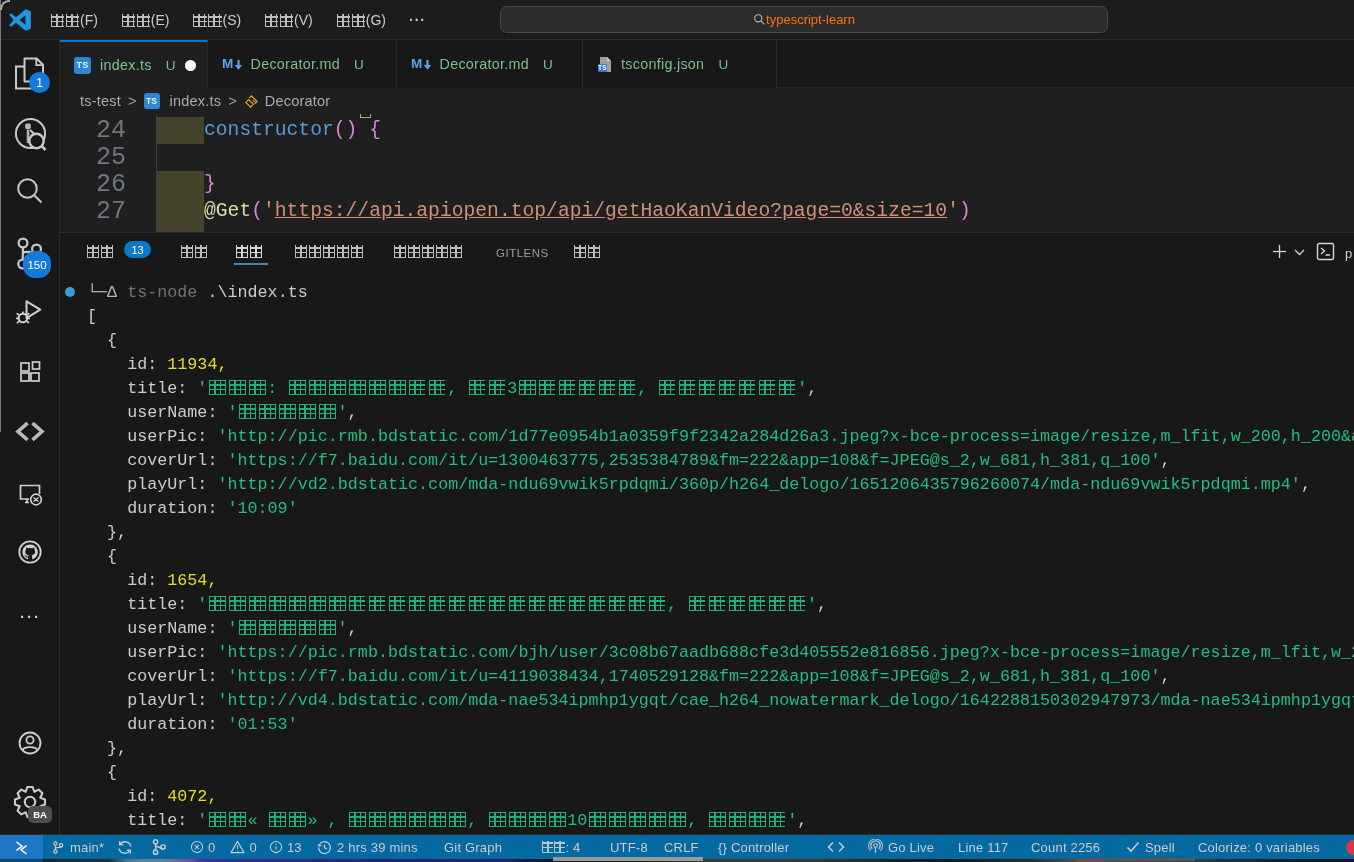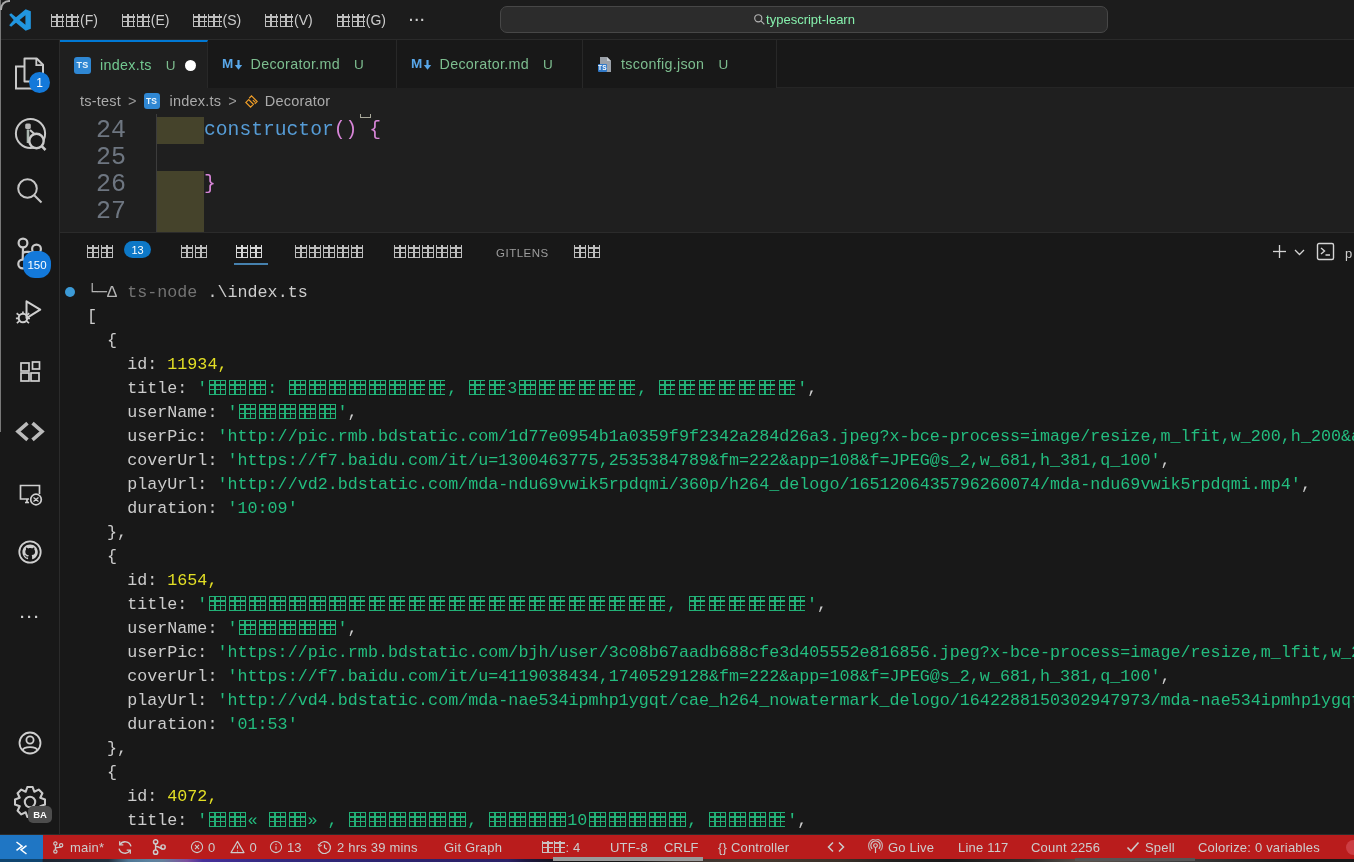--- a/index.html
+++ b/index.html
@@ -12,21 +12,21 @@
  repeating-linear-gradient(0deg,var(--hc,#ccc) 0 1.4px,transparent 1.4px 4.7px),
  repeating-linear-gradient(90deg,var(--hc,#ccc) 0 1.4px,transparent 1.4px 5.4px);
  opacity:.92}
 .hm{width:13.4px;height:13px;margin:0 .8px;vertical-align:-1.5px}
 .hp{width:12.4px;height:12.5px;margin:0 .8px;vertical-align:-1.5px}
 .hs{width:11px;height:11.5px;margin:0 .6px;vertical-align:-1.5px}
 .fw{display:inline-block;width:20.04px}
 
 #titlebar{position:absolute;left:0;top:0;width:1354px;height:40px;background:#1c1c1c;border-bottom:1px solid #2a2a2a}
 #menus{position:absolute;left:50px;top:0;height:40px;display:flex;gap:23px;align-items:center;color:#cccccc;font-size:14px;white-space:nowrap}
-#searchbox{position:absolute;left:500px;top:6px;width:608px;height:27px;background:#2c2c2c;border:1px solid #474747;border-radius:7px;display:flex;align-items:center;justify-content:center;color:#86efac;font-size:13px;}
+#searchbox{position:absolute;left:500px;top:6px;width:608px;height:27px;background:#2c2c2c;border:1px solid #474747;border-radius:7px;display:flex;align-items:center;justify-content:center;color:#f97316;font-size:13px;}
 
 #actbar{position:absolute;left:0;top:40px;width:60px;height:794px;background:#181818;border-right:1px solid #2b2b2b}
 .aicon{position:absolute;left:17px;width:26px;height:26px}
 
 #tabstrip{position:absolute;left:60px;top:40px;width:1294px;height:48px;background:#181818;border-bottom:1px solid #252525}
 .tab{position:absolute;top:0;height:48px;background:#181818;border-right:1px solid #282828;display:flex;align-items:center;padding-left:14px;font-size:14.3px;letter-spacing:.3px;color:#7dbd8f;white-space:nowrap}
 .tab .u{margin-left:14px;font-size:13.5px;color:#7dbd8f}
 #tab1{left:0;width:148px;background:#1f1f1f;border-top:2px solid #0078d4;color:#73c991}
 
 #breadcrumb{position:absolute;left:60px;top:88px;width:1294px;height:26px;background:#1f1f1f;display:flex;align-items:center;color:#ababab;font-size:14.5px;letter-spacing:.2px}
@@ -41,21 +41,21 @@
 .ptab{position:absolute;top:11px;white-space:nowrap}
 #term{position:absolute;left:27px;top:48px;font-family:"Liberation Mono",monospace;font-size:16.7px;line-height:24px;white-space:pre;color:#cccccc;letter-spacing:.018px}
 .g{color:#23bd7f;--hc:#23bd7f}
 .y{color:#737373}
 .n{color:#e3df25}
 .mdicon{display:inline-flex;align-items:flex-end;margin-right:8px;color:#58a6e8}
 .mdicon b{font-weight:bold;font-size:13.5px;line-height:1}
 
 .bsep{margin:0 7px;color:#9a9a9a;font-size:14.5px;line-height:1}
 
-#statusbar{position:absolute;left:0;top:834px;width:1354px;height:25px;background:#b91c1c;border-top:1px solid #2b2b2b;color:#cccccc;font-size:13px;letter-spacing:.2px}
+#statusbar{position:absolute;left:0;top:834px;width:1354px;height:25px;background:#0369a1;border-top:1px solid #2b2b2b;color:#cccccc;font-size:13px;letter-spacing:.2px}
 .sbi{position:absolute;top:0;height:24px;display:flex;align-items:center;white-space:nowrap}
 #bottomstrip{position:absolute;left:0;top:859px;width:1354px;height:3px}
 </style>
 </head>
 <body>
 <div id="titlebar">
  <svg class="abs" style="left:7px;top:7px;z-index:10" width="26" height="26" viewBox="0 0 24 24">
       <path fill="#2196e0" d="M17.2 2.1 22 4v16l-4.8 1.9L8.3 14.6l-4.5 3.6L2 16.9 6.2 12 2 7.1l1.8-1.3 4.5 3.6 8.9-7.3zM17 7.6 11.6 12l5.4 4.4V7.6z"></path>
     </svg>
  <div id="menus">
@@ -196,20 +196,21 @@
 <div id="editor">
  <div class="olive" style="top:3px;height:27px"></div>
  <div class="olive" style="top:57px;height:61px"></div>
  <div class="abs" style="left:96px;top:0;width:1px;height:118px;background:#3c3c3c"></div>
  <div class="lnum" style="top:3px">24</div>
  <div class="lnum" style="top:30px">25</div>
  <div class="lnum" style="top:57px">26</div>
  <div class="lnum" style="top:84px">27</div>
  <div class="cline" style="top:3px"><span style="color:#569cd6">constructor</span><span style="color:#d986d9">()</span> <span style="color:#d986d9">{</span></div>
  <div class="cline" style="top:57px"><span style="color:#d986d9">}</span></div>
+ <div class="cline" style="top:84px"><span style="color:#dcdcaa">@Get</span><span style="color:#d986d9">(</span><span style="color:#ce9178">'<span style="text-decoration:underline">https://api.apiopen.top/api/getHaoKanVideo?page=0&amp;size=10</span>'</span><span style="color:#d986d9">)</span></div>
  <div class="abs" style="left:300px;top:0;width:11px;height:4px;border:1.5px solid #a8a89a;border-top:none"></div>
 </div>
 <div id="panel">
  <div id="ptabs">
   <span class="ptab" style="left:26px"><i class="h hp"></i><i class="h hp"></i></span>
   <span class="ptab" style="left:64px;top:8px;min-width:27px;height:17px;border-radius:9px;background:#0d78c7;color:#fff;font-size:11px;display:inline-flex;align-items:center;justify-content:center">13</span>
   <span class="ptab" style="left:120px"><i class="h hp"></i><i class="h hp"></i></span>
   <span class="ptab" style="left:175px;--hc:#e7e7e7"><i class="h hp"></i><i class="h hp"></i></span>
   <div class="abs" style="left:174px;top:30px;width:34px;height:1.6px;background:#4681ae"></div>
   <span class="ptab" style="left:234px"><i class="h hp"></i><i class="h hp"></i><i class="h hp"></i><i class="h hp"></i><i class="h hp"></i></span>

